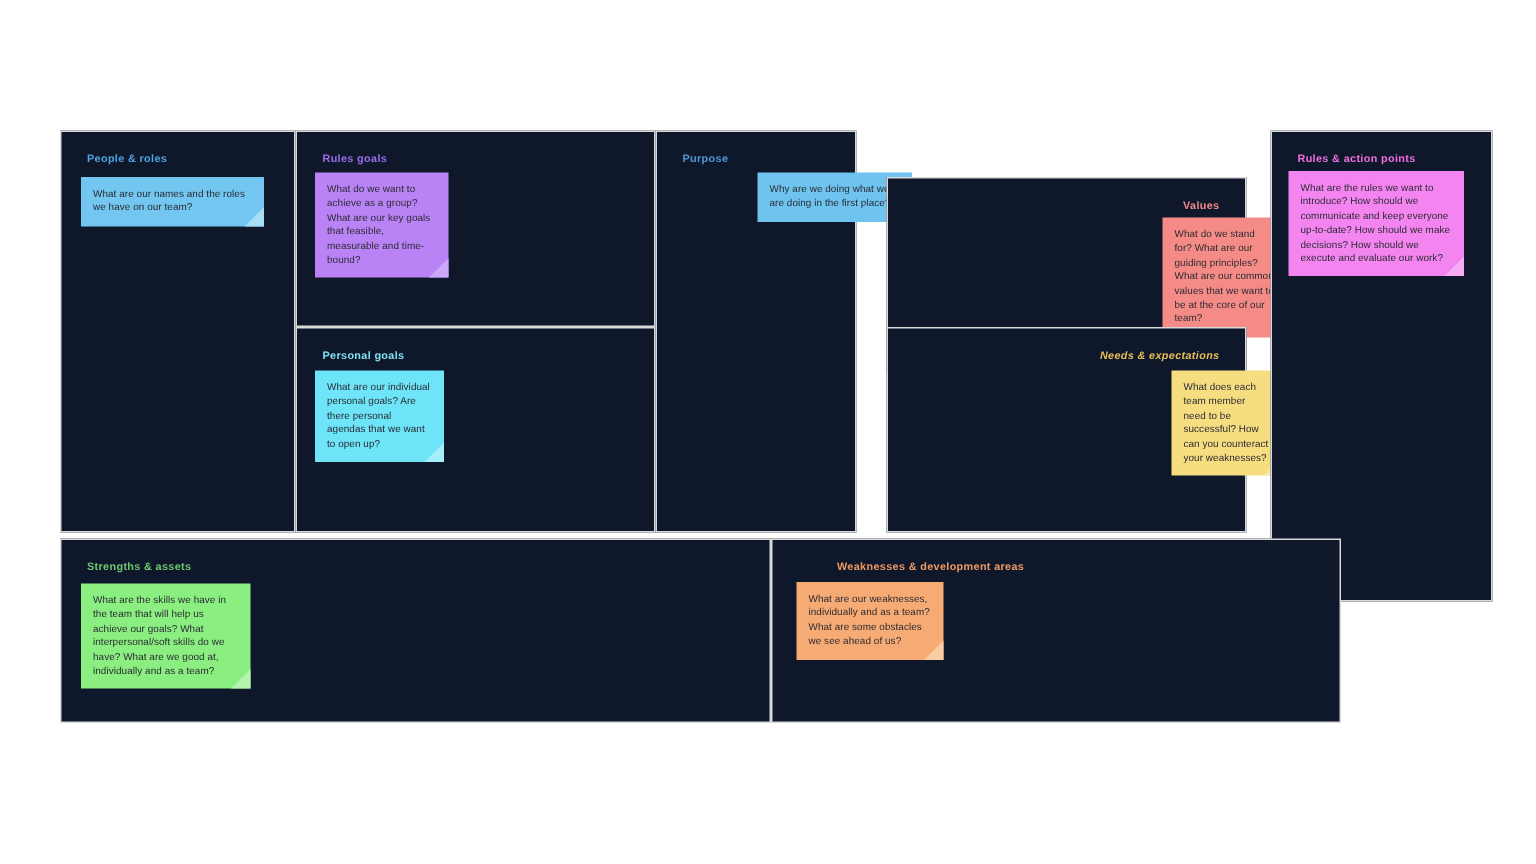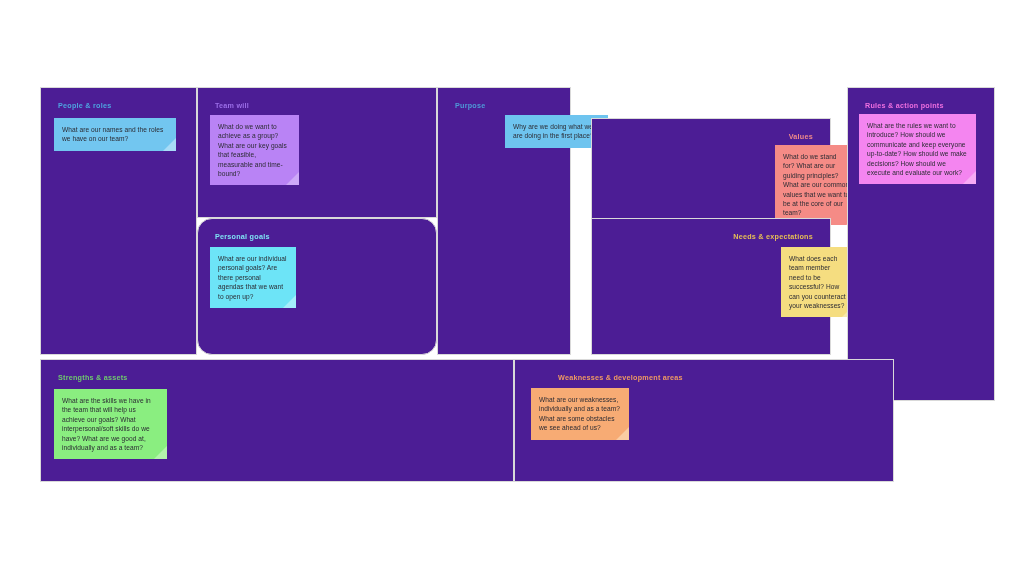--- a/index.html
+++ b/index.html
@@ -12,21 +12,21 @@
   }
   #board {
     position: absolute;
     left: 40px;
     top: 87px;
     width: 939px;
     height: 395px;
   }
   .cell {
     position: absolute;
-    background: #4c1d95;
+    background: #0f172a;
     border: 1px solid #d9d9d9;
   }
   .cell-title {
     position: absolute;
     font-size: 7.2px;
     font-weight: bold;
     letter-spacing: 0.25px;
     white-space: nowrap;
   }
   .title-left  { left: 17px;  top: 13px; }
@@ -44,21 +44,21 @@
     position: absolute;
     right: 0;
     bottom: 0;
     width: 0;
     height: 0;
   }
 
   
   #c-people    { left: 0;     top: 0;    width: 157px; height: 268px; }
   #c-teamgoals { left: 157px; top: 0;    width: 240px; height: 131px; }
-  #c-persgoals { left: 157px; top: 131px;width: 240px; height: 137px; border-radius: 15px; }
+  #c-persgoals { left: 157px; top: 131px;width: 240px; height: 137px; }
   #c-purpose   { left: 397px; top: 0;    width: 134px; height: 268px; }
   #c-values    { left: 551px; top: 0;    width: 240px; height: 131px; margin-top: 31px; }
   #c-needs     { left: 551px; top: 131px;width: 240px; height: 137px; }
   #c-rules     { left: 807px; top: 0;    width: 148px; height: 314px; }
   #c-strengths { left: 0;     top: 272px;width: 474px; height: 123px; padding-left: 32px; }
   #c-weakness  { left: 474px; top: 272px;width: 380px; height: 123px; }
 
   
   #n-people    { left: 13px;  top: 30px;  width: 122px; }
   #n-teamgoals { left: 12px;  top: 27px;  width: 89px;  }
@@ -77,21 +77,21 @@
 
   <div class="cell" id="c-people">
     <div class="cell-title title-left" style="color: rgb(78, 163, 224);">People &amp; roles</div>
     <div class="note" id="n-people" style="background: rgb(114, 198, 240);">
       <span>What are our names and the roles we have on our team?</span>
       <span class="fold" style="border-bottom: 13px solid rgb(168, 220, 247); border-left: 13px solid transparent; width: 0px; height: 0px;"></span>
     </div>
   </div>
 
   <div class="cell" id="c-teamgoals">
-    <div class="cell-title title-left" style="color: rgb(155, 110, 232);">Team will</div>
+    <div class="cell-title title-left" style="color: rgb(155, 110, 232);">Rules goals</div>
     <div class="note" id="n-teamgoals" style="background: rgb(185, 131, 245);">
       <span>What do we want to achieve as a group? What are our key goals that feasible, measurable and time-bound?</span>
       <span class="fold" style="border-bottom: 13px solid rgb(205, 168, 248); border-left: 13px solid transparent; width: 0px; height: 0px;"></span>
     </div>
   </div>
 
   <div class="cell" id="c-persgoals">
     <div class="cell-title title-left" style="color: rgb(127, 227, 245);">Personal goals</div>
     <div class="note" id="n-persgoals" style="background: rgb(109, 228, 247);">
       <span>What are our individual personal goals? Are there personal agendas that we want to open up?</span>
@@ -109,21 +109,21 @@
 
   <div class="cell" id="c-values">
     <div class="cell-title title-right" style="color: rgb(239, 138, 138);">Values</div>
     <div class="note" id="n-values" style="background: rgb(245, 139, 134);">
       <span>What do we stand for? What are our guiding principles? What are our common values that we want to be at the core of our team?</span>
       <span class="fold" style="border-bottom: 13px solid rgb(248, 176, 172); border-left: 13px solid transparent; width: 0px; height: 0px;"></span>
     </div>
   </div>
 
   <div class="cell" id="c-needs">
-    <div class="cell-title title-right" style="color: rgb(231, 191, 85);">Needs &amp; expectations</div>
+    <div class="cell-title title-right" style="color: rgb(231, 191, 85); font-style: italic;">Needs &amp; expectations</div>
     <div class="note" id="n-needs" style="background: rgb(245, 221, 128);">
       <span>What does each team member need to be successful? How can you counteract your weaknesses?</span>
       <span class="fold" style="border-bottom: 13px solid rgb(248, 233, 171); border-left: 13px solid transparent; width: 0px; height: 0px;"></span>
     </div>
   </div>
 
   <div class="cell" id="c-rules">
     <div class="cell-title title-left" style="color: rgb(239, 111, 224);">Rules &amp; action points</div>
     <div class="note" id="n-rules" style="background: rgb(244, 133, 240);">
       <span>What are the rules we want to introduce? How should we communicate and keep everyone up-to-date? How should we make decisions? How should we execute and evaluate our work?</span>

